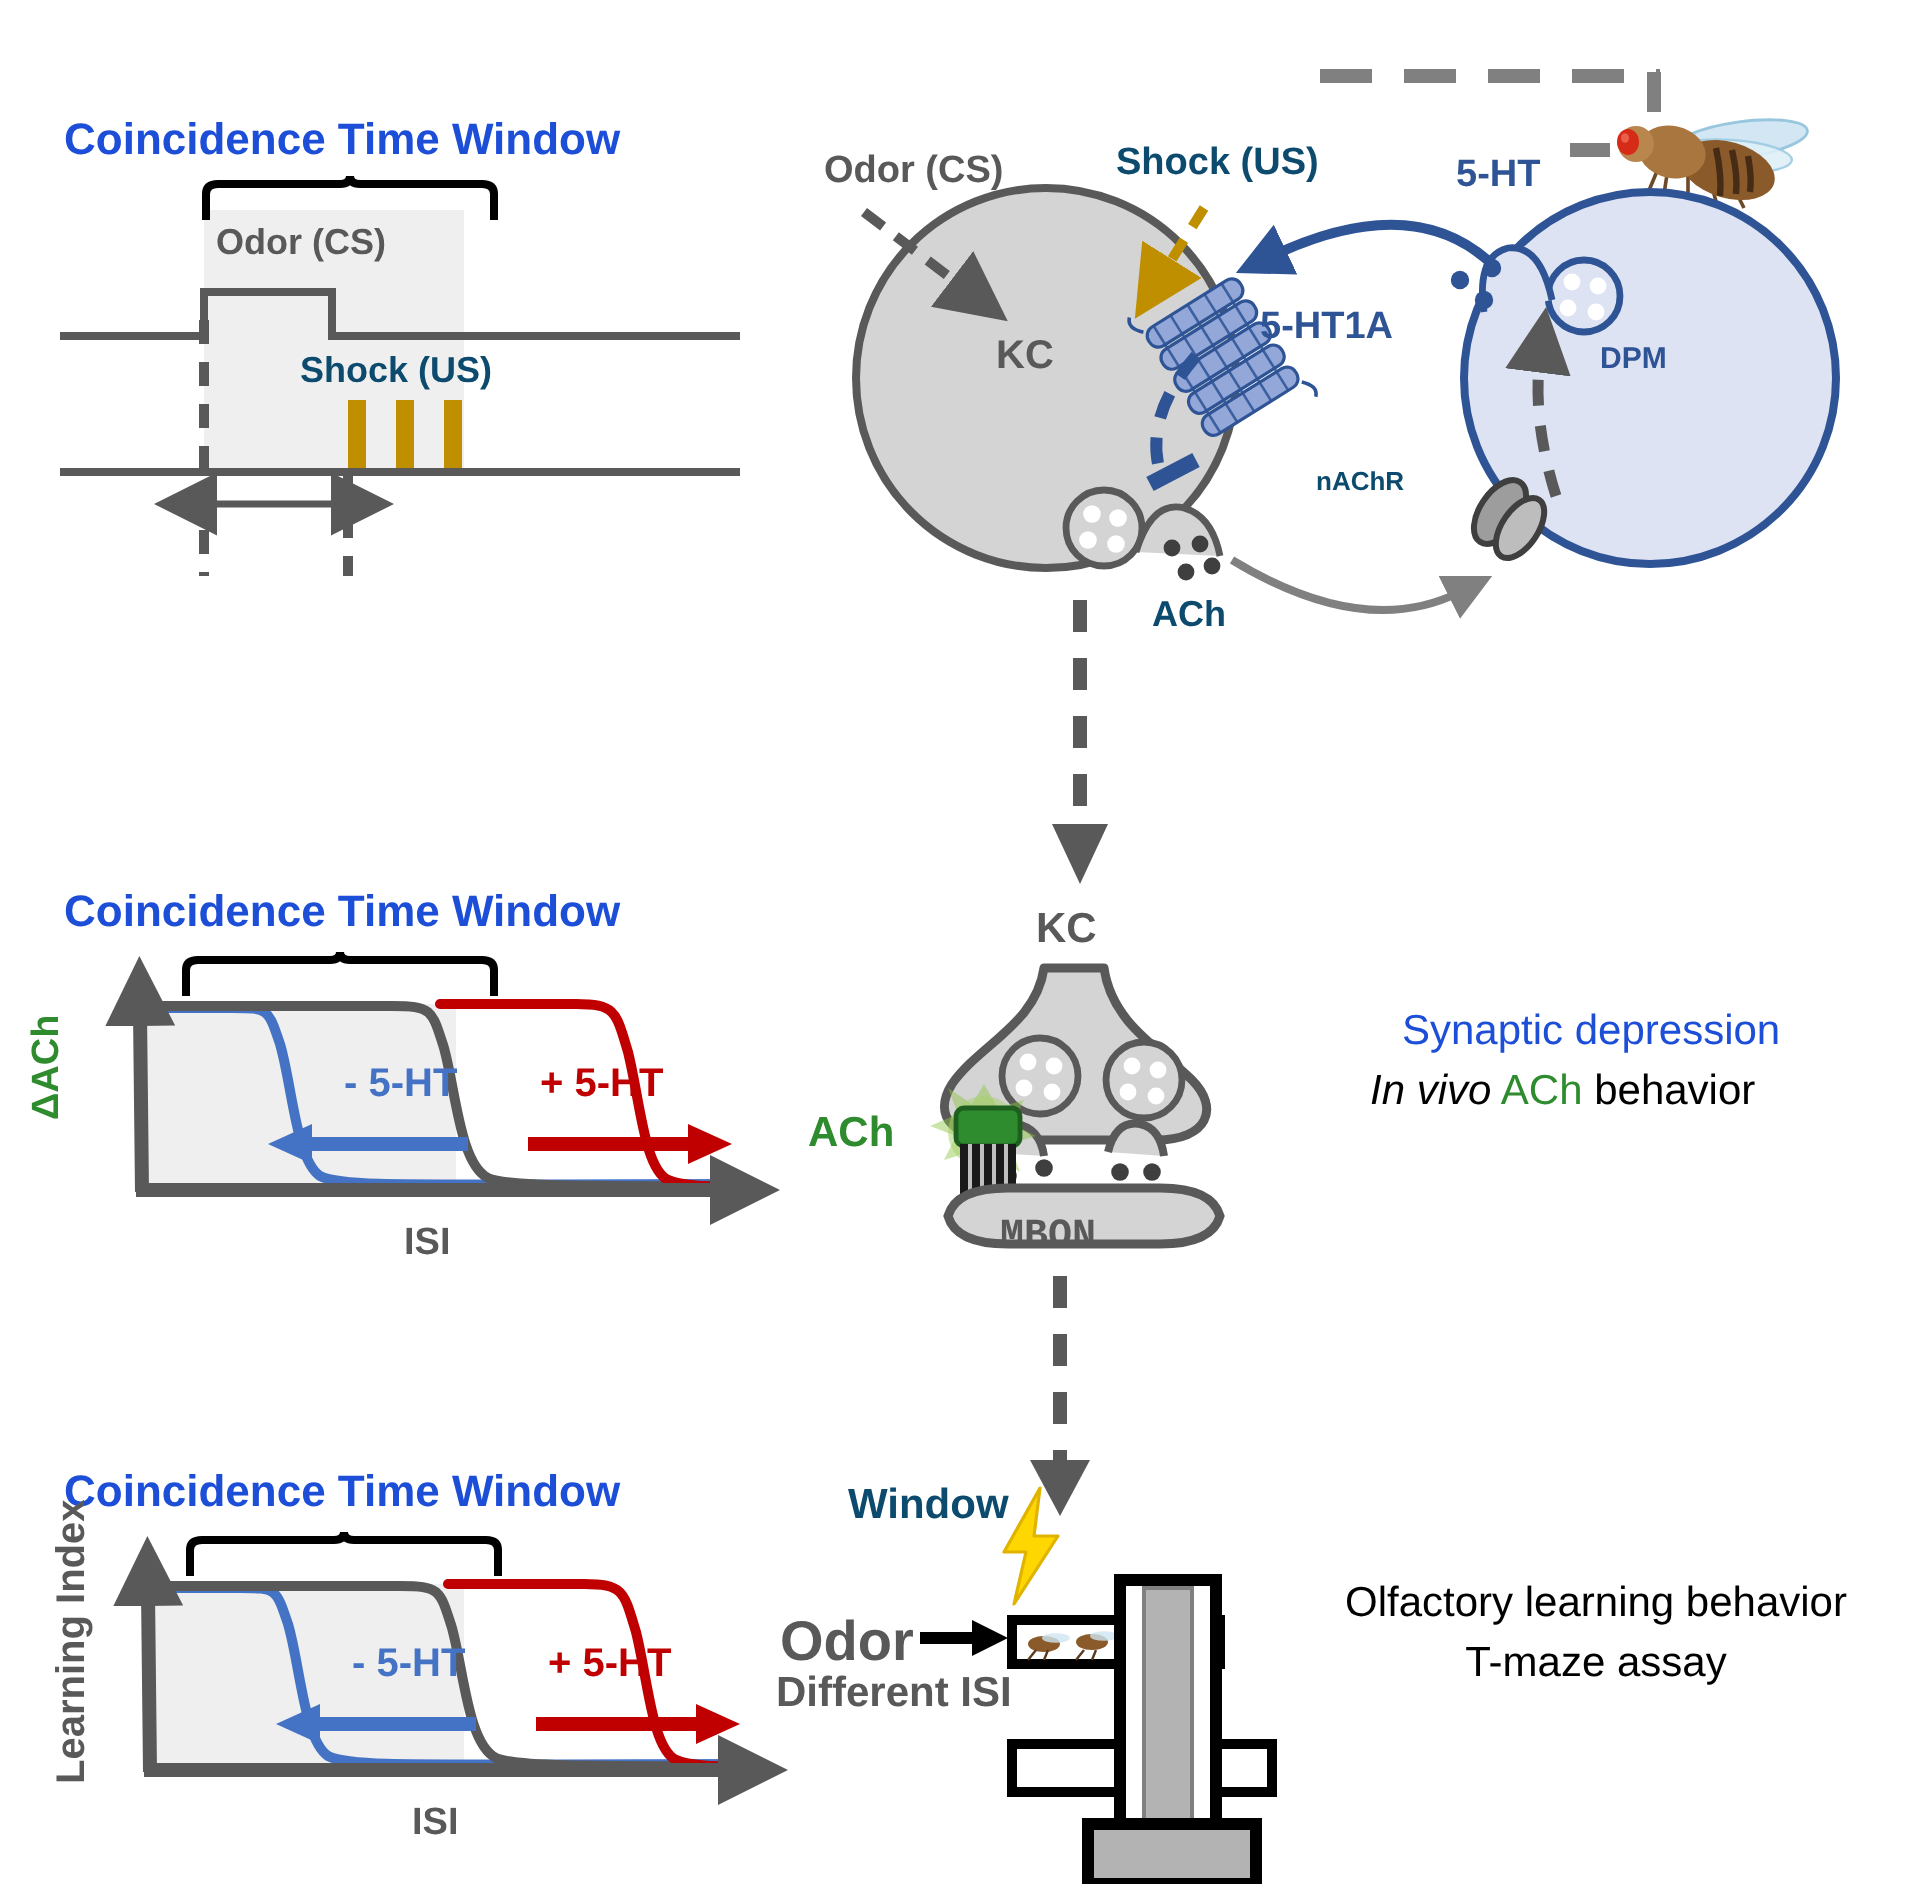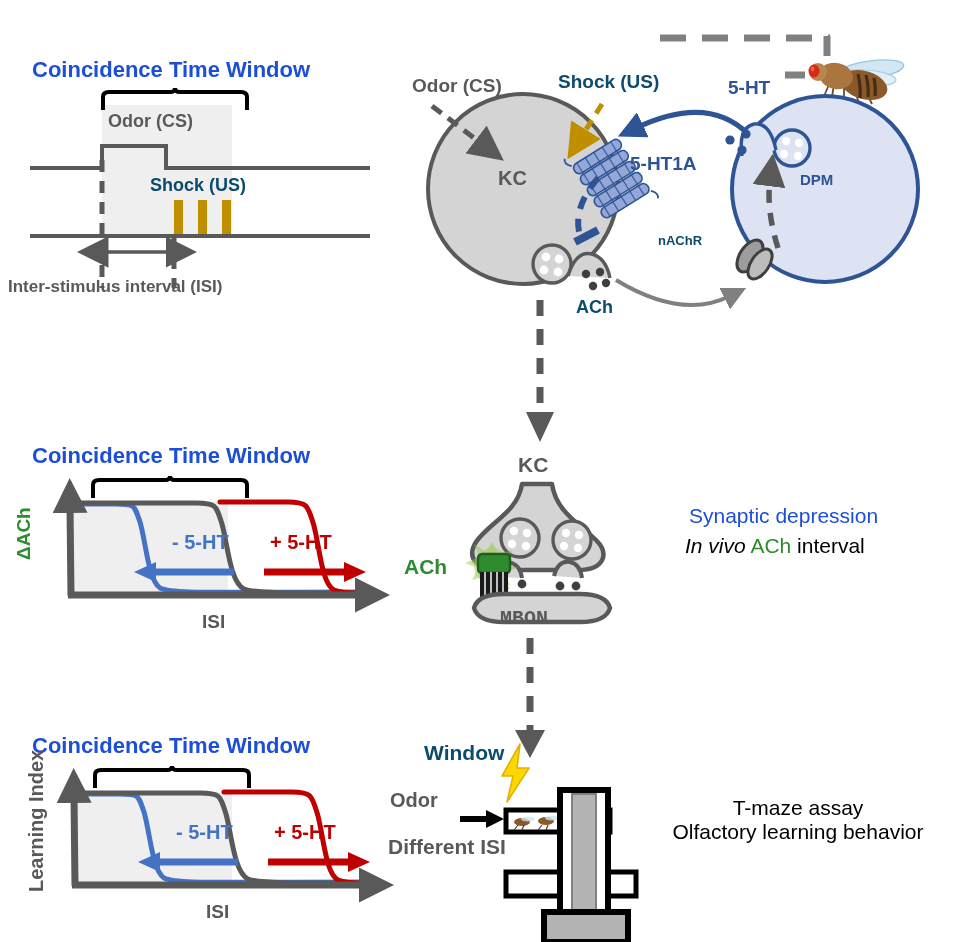--- a/index.html
+++ b/index.html
@@ -56,21 +56,20 @@
       <marker id="ahL" markerWidth="9" markerHeight="9" refX="8" refY="4.5" orient="auto" markerUnits="strokeWidth">
         <path d="M9,0 L9,9 L0,4.5 z" fill="#595959"></path>
       </marker>
       <marker id="ahR" markerWidth="9" markerHeight="9" refX="1" refY="4.5" orient="auto" markerUnits="strokeWidth">
         <path d="M0,0 L0,9 L9,4.5 z" fill="#595959"></path>
       </marker>
     </defs>
     <line x1="10" y1="12" x2="74" y2="12" stroke="#595959" stroke-width="3.5" marker-start="url(#ahL)" marker-end="url(#ahR)"></line>
   </svg>
 
-  <div class="lbl bold c-gray" style="left:8px;top:278px;font-size:17px;">Inter-stimulus interval (ISI)</div>
 </div>
 
 <div class="abs" style="left:390px;top:20px;width:567px;height:310px;">
 
   <svg class="abs" style="left:265px;top:0px;" width="290" height="205" viewBox="0 0 290 205">
     <path d="M5,18 L175,18" stroke="#808080" stroke-width="7" stroke-dasharray="26,16" fill="none"></path>
     <path d="M172,16 L172,60" stroke="#808080" stroke-width="7" stroke-dasharray="20,14" fill="none"></path>
     <path d="M130,55 L172,55" stroke="#808080" stroke-width="7" stroke-dasharray="20,14" fill="none"></path>
     <path d="M200,115 L258,175" stroke="#808080" stroke-width="7" stroke-dasharray="24,16" fill="none"></path>
   </svg>
@@ -311,25 +310,25 @@
 
   <svg class="abs" style="left:64px;top:150px;" width="160" height="40" viewBox="0 0 160 40">
     <path d="M10,18 Q14,4 40,4 L116,4 Q142,4 146,18 Q142,32 116,32
              L40,32 Q14,32 10,18 Z" fill="#D4D4D4" stroke="#595959" stroke-width="4.5"></path>
   </svg>
 
   <div class="lbl bold c-gray" style="left:100px;top:168px;font-size:20px;font-family:Liberation Mono, monospace;">MBON</div>
 </div>
 
 <div class="abs" style="left:685px;top:505px;width:270px;">
-  <div class="lbl c-black" style="left:4px;top:0;font-size:21px;">Synaptic depression</div>
+  <div class="lbl c-black" style="left:16px;top:0;font-size:21px;">Synaptic depression</div>
   <div class="lbl" style="left:0;top:30px;font-size:21px;color:#000000;">
     <span class="ital">In vivo</span>
     <span style="color:#2E8B2E;">ACh</span>
-    <span>interval</span>
+    <span>behavior</span>
   </div>
 </div>
 
 <svg class="abs" style="left:510px;top:638px;" width="42" height="122" viewBox="0 0 42 122">
   <path d="M20,0 L20,92" stroke="#595959" stroke-width="7" stroke-dasharray="16,13" fill="none"></path>
   <path d="M5,92 L35,92 L20,120 z" fill="#595959"></path>
 </svg>
 
 <div class="abs" style="left:20px;top:720px;width:380px;height:220px;">
 
@@ -367,21 +366,21 @@
 </div>
 
 <div class="abs" style="left:400px;top:740px;width:260px;height:190px;">
 
   <div class="lbl bold c-gold" style="left:24px;top:2px;font-size:21px;">Window</div>
 
   <svg class="abs" style="left:96px;top:2px;" width="40" height="62" viewBox="0 0 40 62">
     <path d="M24,2 L6,34 L17,34 L11,60 L33,26 L21,26 Z" fill="#FFD700" stroke="#E0B300" stroke-width="1.6" stroke-linejoin="round"></path>
   </svg>
 
-  <div class="lbl bold c-gray" style="left:-10px;top:50px;font-size:20px;">Odor</div>
+  <div class="lbl bold c-gray" style="left:-10px;top:66px;font-size:28px;">Odor</div>
   <div class="lbl bold c-gray" style="left:-12px;top:96px;font-size:21px;">Different ISI</div>
 
   <svg class="abs" style="left:60px;top:68px;" width="46" height="24" viewBox="0 0 46 24">
     <path d="M0,11 L28,11" stroke="#000000" stroke-width="6"></path>
     <path d="M26,2 L26,20 L44,11 z" fill="#000000"></path>
   </svg>
 
   <svg class="abs" style="left:104px;top:66px;" width="108" height="30" viewBox="0 0 108 30">
     <rect x="2" y="4" width="104" height="22" fill="#ffffff" stroke="#000000" stroke-width="5"></rect>
   </svg>
@@ -413,15 +412,15 @@
     <rect x="14" y="2" width="48" height="132" fill="#ffffff" stroke="#000000" stroke-width="6"></rect>
     <rect x="26" y="6" width="24" height="124" fill="#B3B3B3" stroke="#808080" stroke-width="2"></rect>
   </svg>
 
   <svg class="abs" style="left:140px;top:170px;" width="92" height="36" viewBox="0 0 92 36">
     <rect x="4" y="2" width="84" height="30" fill="#B3B3B3" stroke="#000000" stroke-width="6"></rect>
   </svg>
 </div>
 
 <div class="abs" style="left:648px;top:790px;width:300px;text-align:center;">
+  <div style="font-size:21px;color:#000;white-space:nowrap;">Olfactory learning behavior</div>
   <div style="font-size:21px;color:#000;margin-top:6px;">T-maze assay</div>
-  <div style="font-size:21px;color:#000;white-space:nowrap;">Olfactory learning behavior</div>
 </div>
 
 </body></html>

